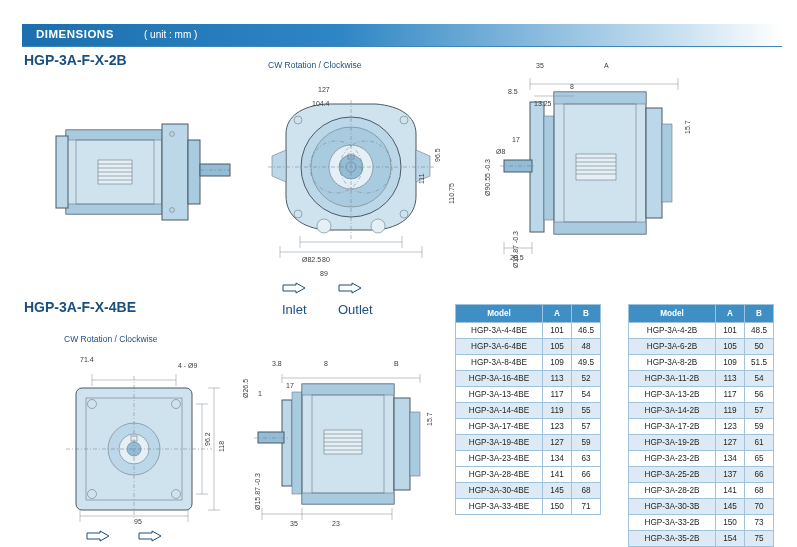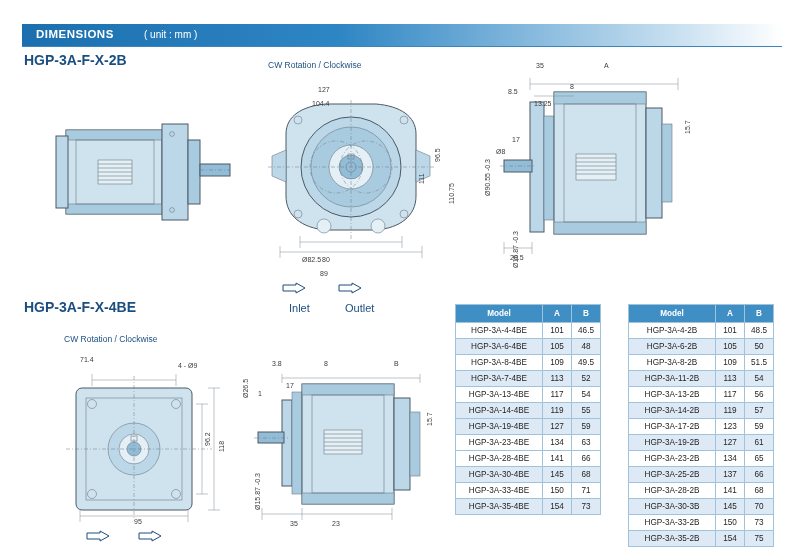--- a/index.html
+++ b/index.html
@@ -19,21 +19,21 @@
   .sect.a{left:24px;top:36px;}
   .sect.b{left:24px;top:283px;}
 
   .capt{position:absolute;font-size:8.5px;color:#1b4f80;}
 
   
   .draw{position:absolute;}
   .dim-label{position:absolute;font-size:7px;color:#3a3a3a;white-space:nowrap;}
   .dim-label.v{transform-origin:left top;}
 
-  .arrowtxt{position:absolute;font-size:11px;color:#1b4f80;margin-left:7px;}
+  .arrowtxt{position:absolute;font-size:13px;color:#1b4f80;}
 
   
   .flow{position:absolute;width:22px;height:10px;}
 
   
   .tbl{position:absolute;border-collapse:collapse;font-size:8.2px;}
   .tbl th,.tbl td{border:1px solid #9fc3dd;text-align:center;height:15px;padding:0;color:#1e1e1e;}
   .tbl thead th{background:#3f8fc4;color:#fff;font-weight:bold;height:17px;}
   .tbl td.model{width:86px;text-align:center;}
   .tbl td.num{width:28px;}
@@ -337,34 +337,39 @@
           <td class="model">HGP-3A-6-4BE</td>
           <td class="num">105</td>
           <td class="num">48</td>
         </tr>
         <tr>
           <td class="model">HGP-3A-8-4BE</td>
           <td class="num">109</td>
           <td class="num">49.5</td>
         </tr>
         <tr class="alt">
-          <td class="model">HGP-3A-7-4BE</td>
+          <td class="model">HGP-3A-16-4BE</td>
           <td class="num">113</td>
           <td class="num">52</td>
         </tr>
         <tr>
           <td class="model">HGP-3A-13-4BE</td>
           <td class="num">117</td>
           <td class="num">54</td>
         </tr>
         <tr class="alt">
           <td class="model">HGP-3A-14-4BE</td>
           <td class="num">119</td>
           <td class="num">55</td>
         </tr>
+        <tr>
+          <td class="model">HGP-3A-17-4BE</td>
+          <td class="num">123</td>
+          <td class="num">57</td>
+        </tr>
         <tr class="alt">
           <td class="model">HGP-3A-19-4BE</td>
           <td class="num">127</td>
           <td class="num">59</td>
         </tr>
         <tr>
           <td class="model">HGP-3A-23-4BE</td>
           <td class="num">134</td>
           <td class="num">63</td>
         </tr>
@@ -375,25 +380,20 @@
         </tr>
         <tr class="alt">
           <td class="model">HGP-3A-30-4BE</td>
           <td class="num">145</td>
           <td class="num">68</td>
         </tr>
         <tr>
           <td class="model">HGP-3A-33-4BE</td>
           <td class="num">150</td>
           <td class="num">71</td>
-        </tr>
-        <tr class="alt">
-          <td class="model">HGP-3A-35-4BE</td>
-          <td class="num">154</td>
-          <td class="num">73</td>
         </tr>
       </tbody>
   </table>
 
   <table class="tbl" id="tableRight">
     <thead>
       <tr>
         <th class="model">Model</th>
         <th class="num">A</th>
         <th class="num">B</th>

